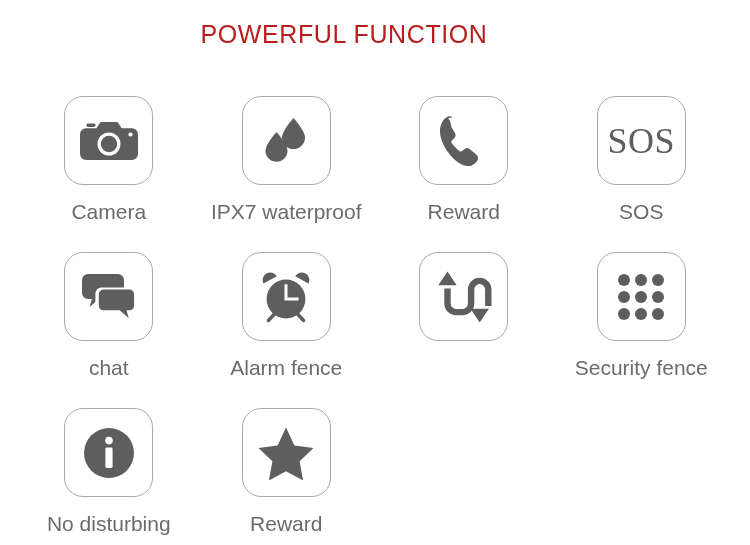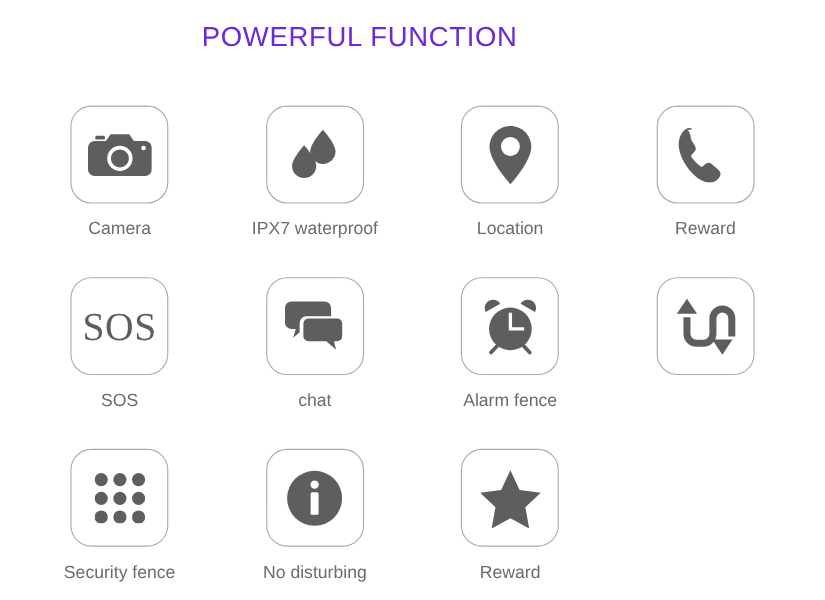--- a/index.html
+++ b/index.html
@@ -11,27 +11,27 @@
     width: 750px;
     height: 545px;
     position: relative;
     overflow: hidden;
     font-family: "Liberation Sans", sans-serif;
     -webkit-font-smoothing: antialiased;
   }
   #page-title {
     position: absolute;
     top: 20px;
-    left: 0;
+    left: 17px;
     width: 654px;
     text-align: center;
     font-size: 25px;
     font-weight: 400;
     letter-spacing: 0.6px;
-    color: #6d28d9;
+    color: #b91c1c;
     margin: 0;
   }
   #feature-grid {
     position: absolute;
     top: 96px;
     left: 20px;
     width: 710px;
     display: grid;
     grid-template-columns: repeat(4, 1fr);
     grid-template-rows: repeat(3, 156px);
@@ -55,21 +55,21 @@
   .tile svg { display: block; }
   .sos-text {
     font-family: "Liberation Serif", serif;
     font-size: 36px;
     line-height: 1;
     color: #5e5e5e;
     letter-spacing: 0.5px;
   }
   .feature-label {
     margin-top: 16px;
-    font-size: 16px;
+    font-size: 21px;
     color: #6b6b6b;
     text-align: right;
     white-space: nowrap;
     line-height: 1;
   }
 </style>
 </head>
 <body>
 
 <h1 id="page-title">POWERFUL FUNCTION</h1>
@@ -96,31 +96,20 @@
       <span>
         <svg width="52" height="52" viewBox="0 0 52 52">
           <path fill="#5e5e5e" d="M33.5 3c0 0 11.5 12.6 11.5 19.6a11.5 11.5 0 1 1-23 0C22 15.6 33.5 3 33.5 3z"></path>
           <path fill="#5e5e5e" d="M16.5 17c0 0 11 12.1 11 18.8a11 11 0 1 1-22 0C5.5 29.1 16.5 17 16.5 17z"></path>
         </svg>
       </span>
     </div>
     <div class="feature-label">IPX7 waterproof</div>
   </div>
 
-  <div class="feature-cell">
-    <div class="tile">
-      <span>
-        <svg width="42" height="56" viewBox="0 0 42 56">
-          <path fill="#5e5e5e" d="M21 1.5C10.5 1.5 2 10 2 20.5c0 13.5 19 34 19 34s19-20.5 19-34C40 10 31.5 1.5 21 1.5z"></path>
-          <circle cx="21" cy="20.2" r="8.6" fill="#ffffff"></circle>
-        </svg>
-      </span>
-    </div>
-    <div class="feature-label">Location</div>
-  </div>
 
   <div class="feature-cell">
     <div class="tile">
       <span>
         <svg width="50" height="50" viewBox="0 0 50 50">
           <path fill="#5e5e5e" d="M13.6 1.2C10.4-1 6.6 1.3 4.2 4.6 1.1 8.9 0.2 14.4 1.6 20.6c1.9 8.3 7.2 17 14.1 23.1 5.8 5.1 12 7.6 17 5.7 3.7-1.4 6.6-4.7 6.3-7.8-0.2-1.9-1.6-3-3.5-4.6l-4.6-3.8c-2-1.7-3.6-1.7-5.3-0.3l-2.6 2.2c-0.9 0.7-1.6 0.7-2.6-0.1-2.6-2-5.3-4.8-7.4-7.6-0.9-1.2-0.9-2 0-3l2.3-2.5c1.5-1.6 1.7-3.1 0.4-5.3l-3.2-5.3C11.3 4.2 10.4 3.4 8.8 2.5z"></path>
         </svg>
       </span>
     </div>
     <div class="feature-label">Reward</div>

